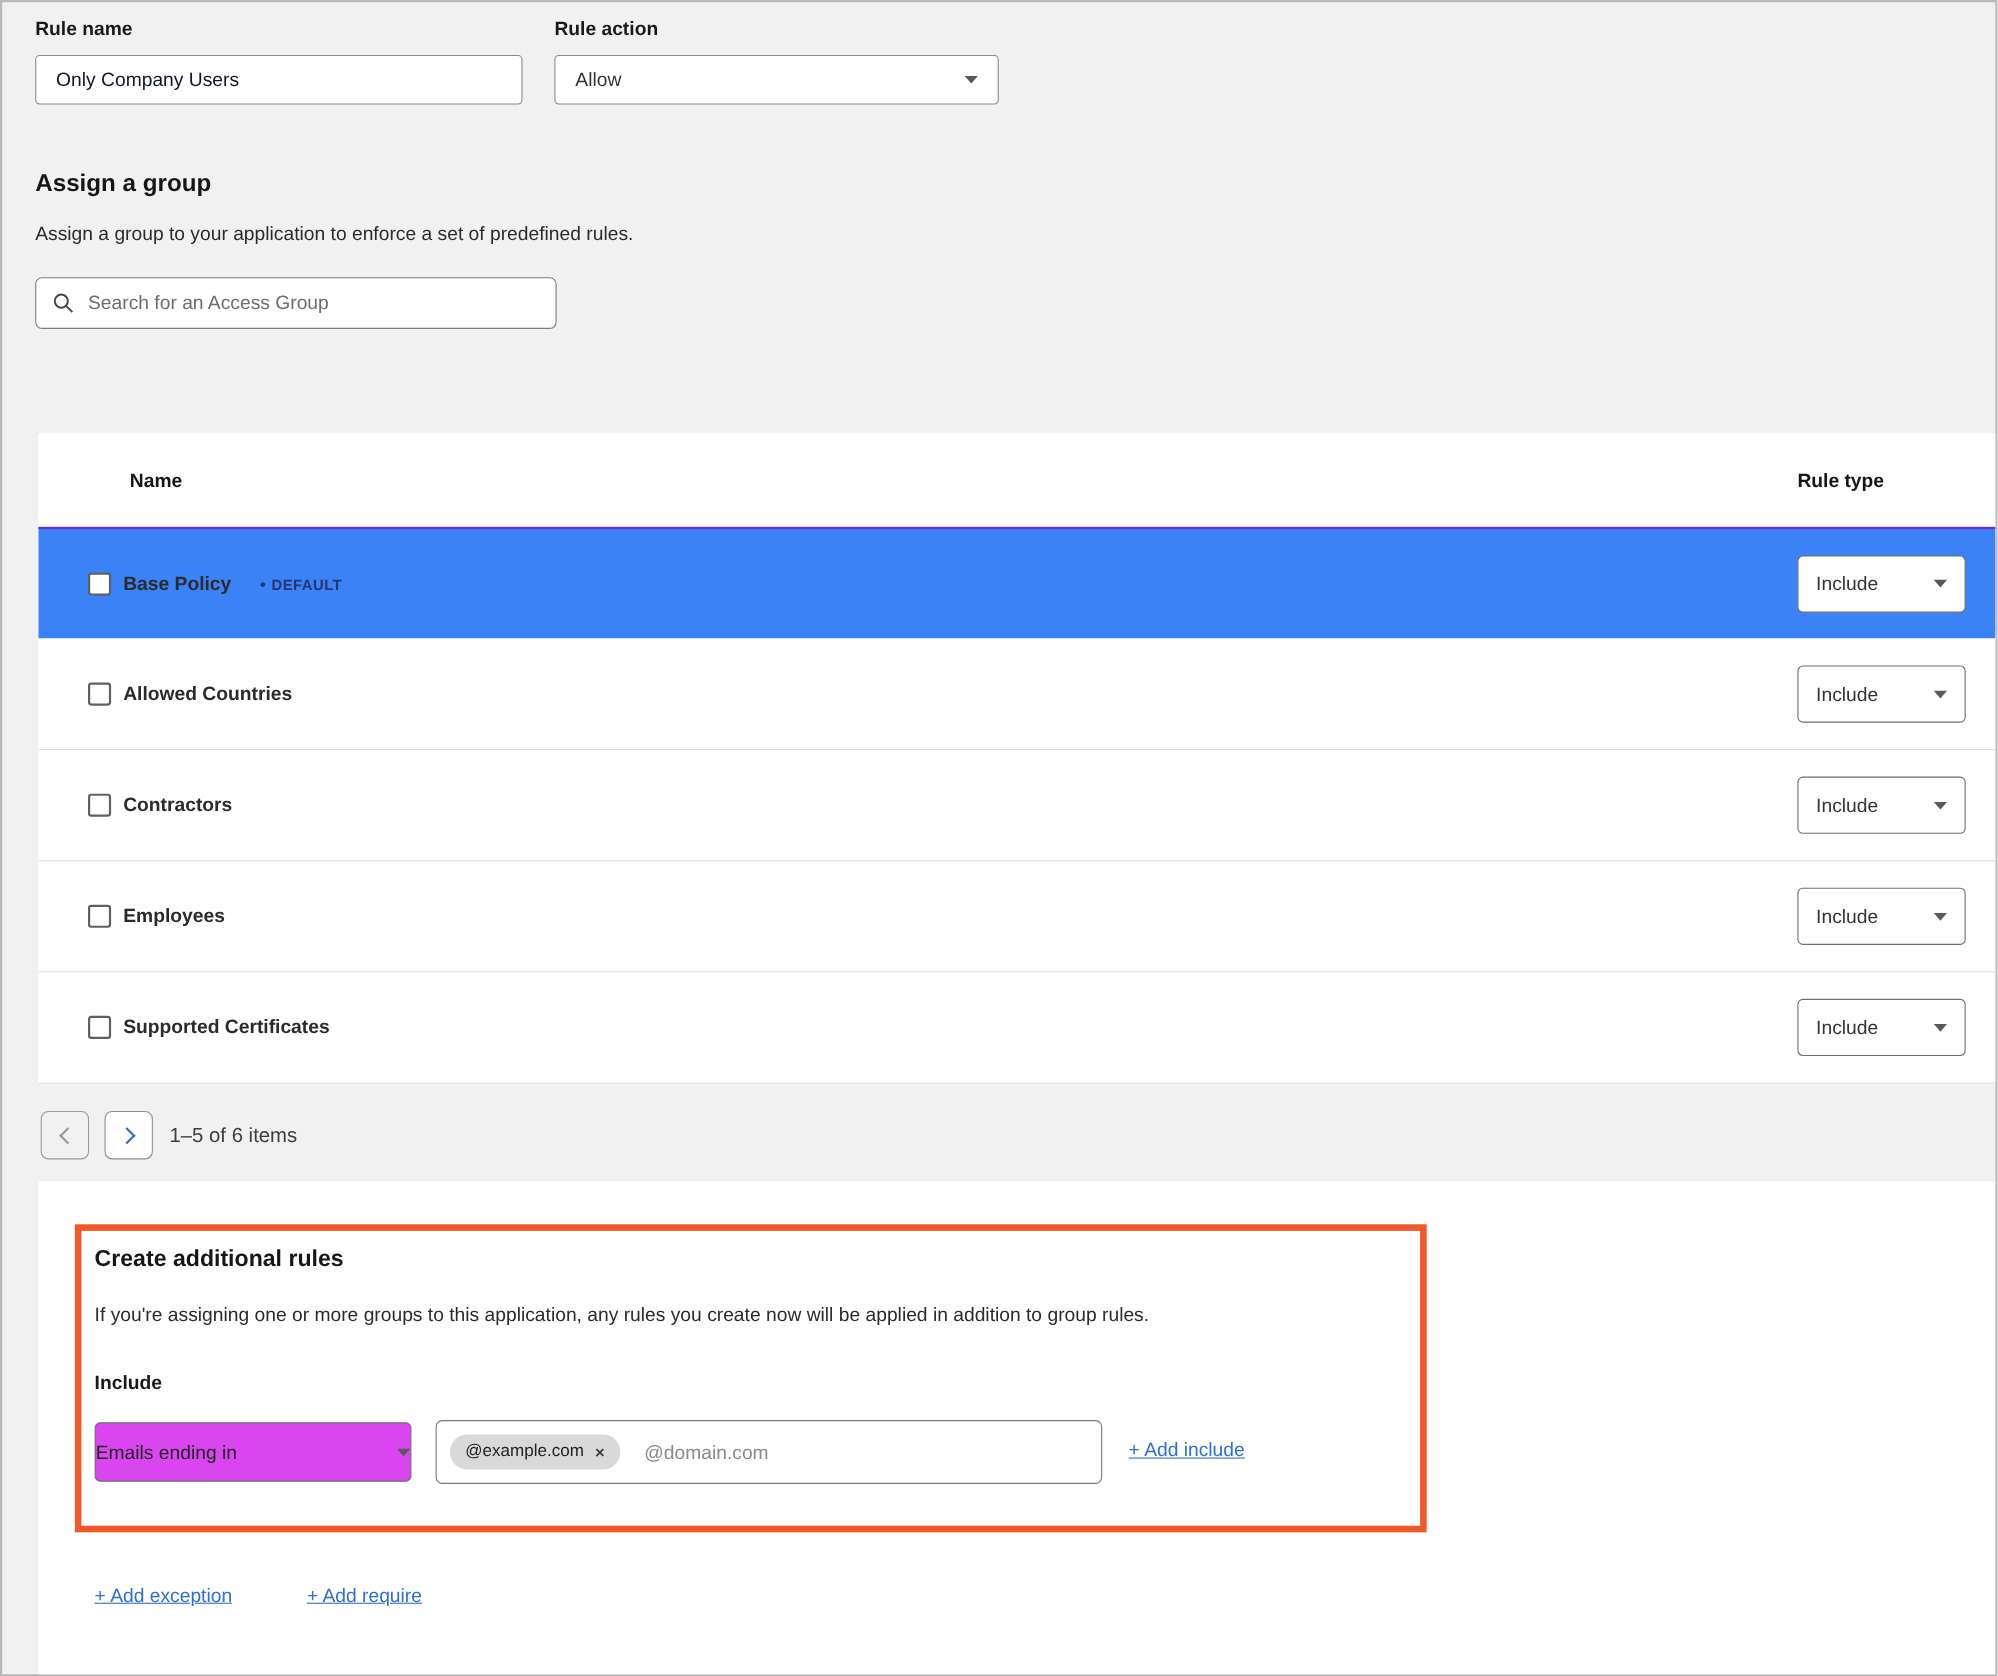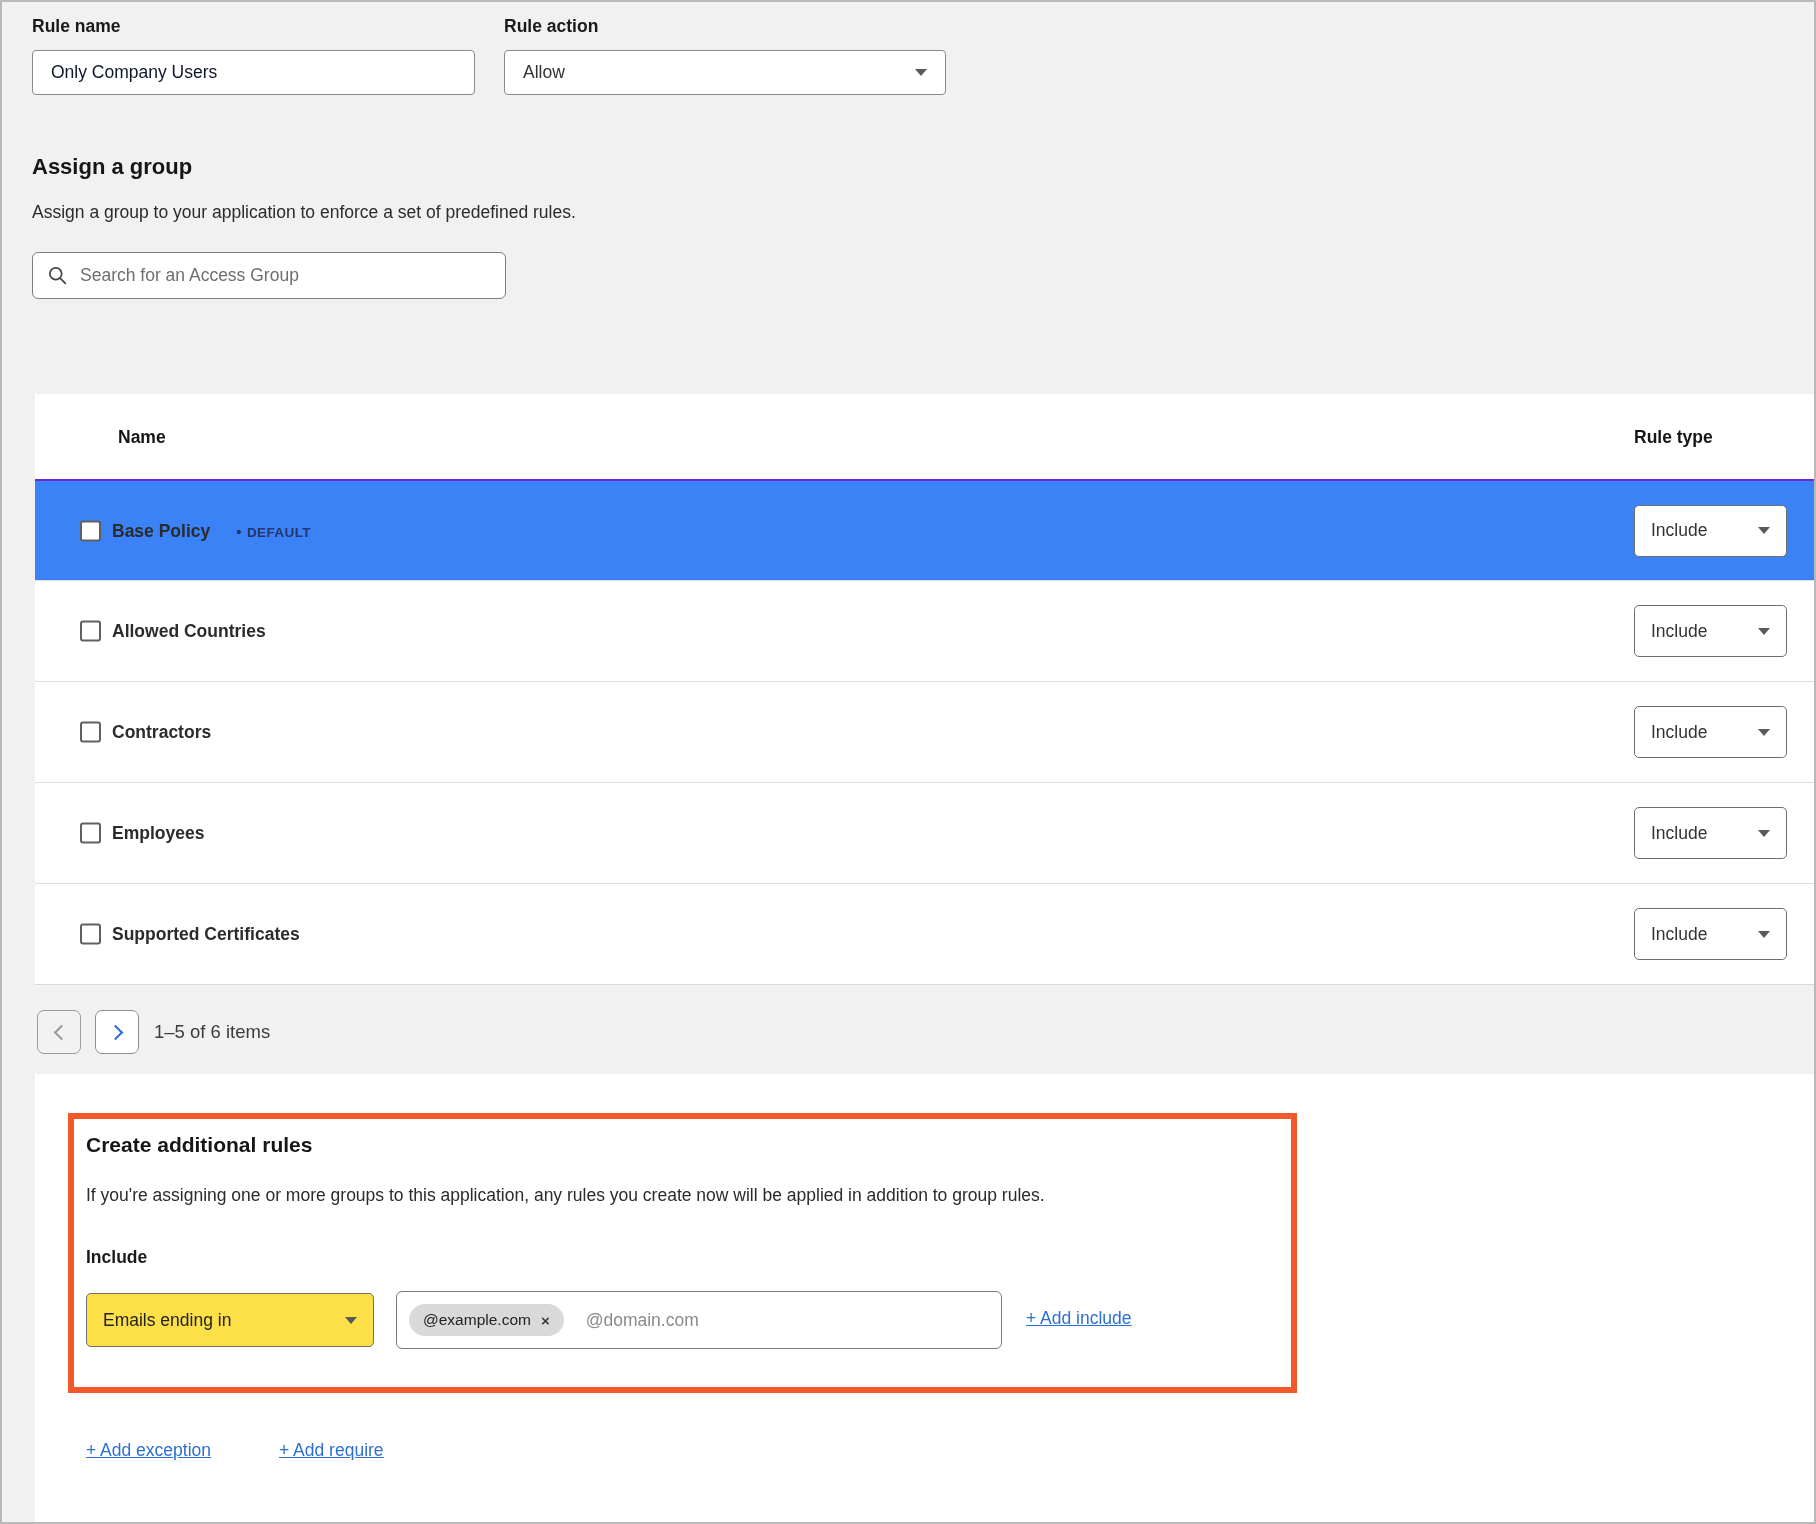--- a/index.html
+++ b/index.html
@@ -20,21 +20,21 @@
   .text-input input {
     border:none; outline:none; width:100%; height:100%; background:transparent;
     font-family:inherit; font-size:17.5px; color:#0f172a; padding:0 18px;
   }
   .select-box { padding:0 18px; justify-content:space-between; cursor:pointer; }
   .tri-down { width:0; height:0; border-left:6.5px solid transparent; border-right:6.5px solid transparent; border-top:7.5px solid #5a5a5a; }
 
   #rule-name-label  { left:30px; top:14px; }
   #rule-name-input  { left:30px; top:48px; width:443px; }
   #rule-action-label{ left:502px; top:14px; }
-  #rule-action-select{ left:502px; top:48px; width:442px; }
+  #rule-action-select{ left:502px; top:48px; width:404px; }
 
   
   #assign-heading { position:absolute; left:30px; top:152px; font-size:22px; font-weight:700; color:#161616; }
   #assign-desc    { position:absolute; left:30px; top:200px; font-size:17.5px; color:#2b2b2b; }
   #group-search {
     position:absolute; left:30px; top:250px; width:474px; height:47px;
     background:#fff; border:1.7px solid #7e7e7e; border-radius:6px;
     display:flex; align-items:center; padding:0 14px; gap:12px;
   }
   #group-search input {
@@ -77,22 +77,22 @@
   #page-count { position:absolute; left:152px; top:1008px; height:44px; display:flex; align-items:center; font-size:18.5px; color:#3c3c3c; }
 
   
   #bottom-card { position:absolute; left:33px; top:1072px; width:1779px; height:452px; background:#fff; }
   #highlight-box { position:absolute; left:33px; top:39px; width:1229px; height:280px; border:6px solid #f1592b; background:#fff; }
   #car-heading { position:absolute; left:12px; top:14px; font-size:21px; font-weight:700; color:#161616; }
   #car-desc    { position:absolute; left:12px; top:66px; font-size:17.5px; color:#2b2b2b; white-space:nowrap; }
   #include-label { position:absolute; left:12px; top:128px; font-size:17.5px; font-weight:700; color:#1a1a1a; }
   #emails-select {
     position:absolute; left:12px; top:174px; width:288px; height:54px;
-    background:#fde047; border:1.7px solid #6f6f6f; border-radius:5px;
-    display:flex; align-items:center; justify-content:space-between; padding:0 16px;
+    background:#d946ef; border:1.7px solid #6f6f6f; border-radius:5px;
+    display:flex; align-items:center; justify-content:space-between; padding:0 0;
     font-size:17.5px; color:#222; cursor:pointer;
   }
   #tag-input-box {
     position:absolute; left:322px; top:172px; width:606px; height:58px;
     background:#fff; border:1.7px solid #7a7a7a; border-radius:6px;
     display:flex; align-items:center; padding:0 12px;
   }
   .pill {
     display:inline-flex; align-items:center; gap:10px; background:#d9d9d9;
     border-radius:17px; padding:7px 14px; font-size:15.5px; color:#222; white-space:nowrap;

